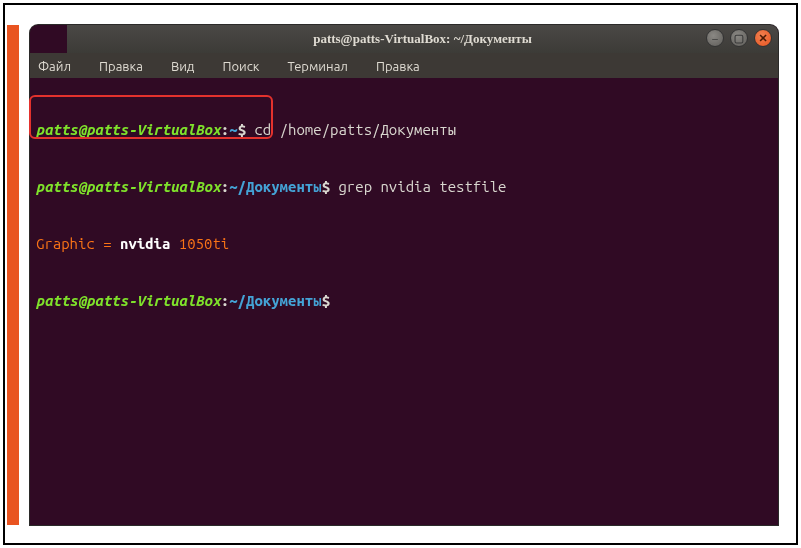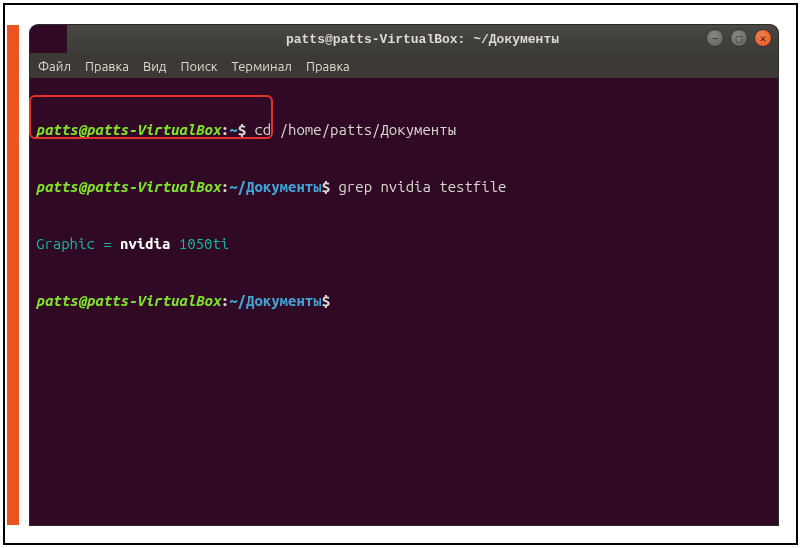--- a/index.html
+++ b/index.html
@@ -38,21 +38,21 @@
     box-shadow: 0 0 0 1px #2b2a29;
     background: #300a24;
   }
   .titlebar {
     height: 28px;
     background: linear-gradient(#4a4845, #3c3b37);
     display: flex;
     align-items: center;
     position: relative;
     color: #dfdbd2;
-    font-family: Liberation Mono, monospace;
+    font-family: Liberation Serif, serif;
     font-size: 13px;
     font-weight: bold;
     margin-left: 37px;
   }
   .titlebar-title {
     position: absolute;
     left: 0; right: 0;
     text-align: center;
   }
   .win-controls {
@@ -76,42 +76,42 @@
   .win-btn.close {
     background: radial-gradient(circle at 40% 35%, #f08050, #E95420);
     color: #4a1a05;
   }
   .menubar {
     height: 25px;
     background: #3d3935;
     display: flex;
     align-items: center;
     padding: 0 8px;
-    gap: 14px;
+    gap: 28px;
     color: #dfdbd2;
     font-family: Ubuntu, "DejaVu Sans", sans-serif;
     font-size: 13px;
   }
   .menubar span { cursor: default; }
   .term-body {
     padding: 4px 6px;
     font-size: 15px;
     line-height: 19px;
     color: #d9d7cf;
     white-space: pre;
     position: relative;
     font-family: "Ubuntu Mono", "DejaVu Sans Mono", monospace;
   }
   .line { display: block; }
   .user { color: #7fe22b; font-weight: bold; font-style: italic; }
   .path { color: #44a3d6; font-weight: bold; }
   .colon, .dollar { color: #d9d7cf; font-weight: bold; }
   .cmd { color: #d9d7cf; margin-top: 48px; }
   .match { color: #ffffff; font-weight: bold; }
-  .plain { color: #14b8a6; }
+  .plain { color: #f97316; }
   .highlight-box {
     position: absolute;
     border: 2px solid #e3322d;
     border-radius: 6px;
     pointer-events: none;
   }
   .hl1 {
     left: 29px;
     top: 95px;
     width: 244px;

